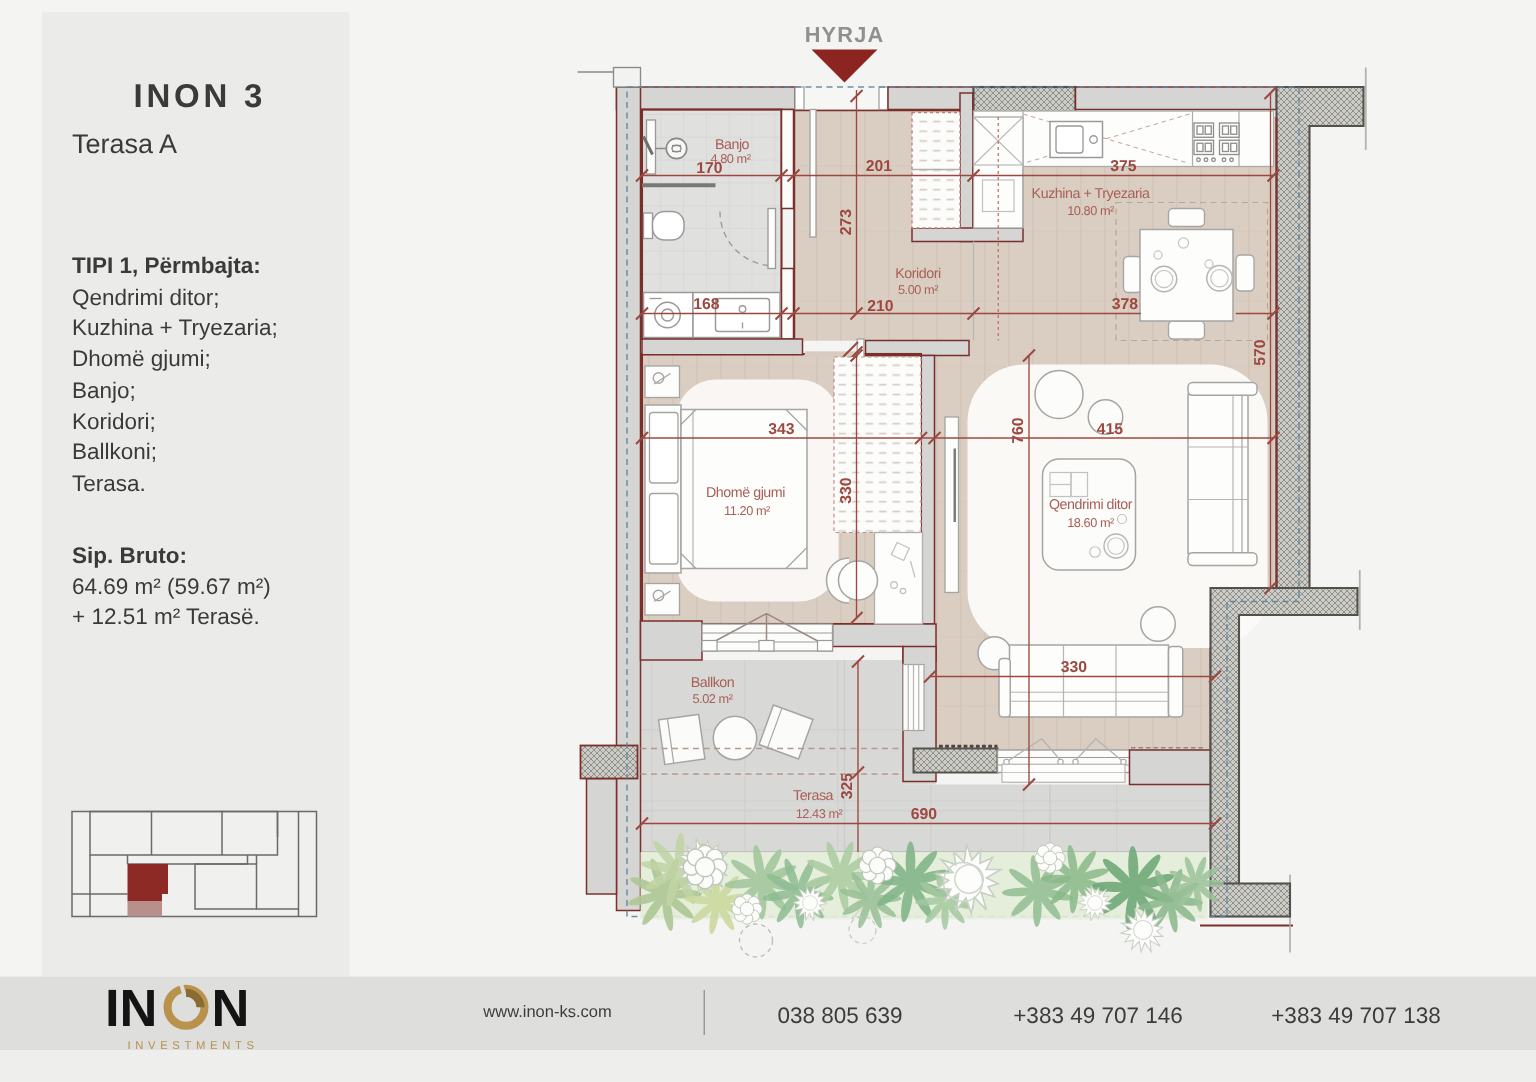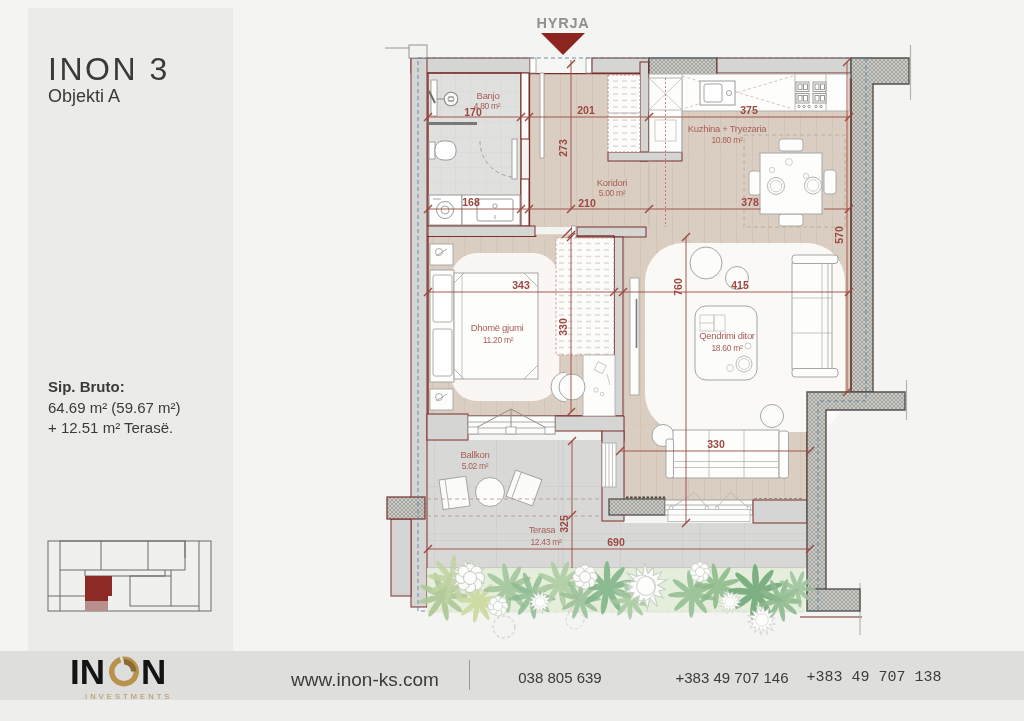--- a/index.html
+++ b/index.html
@@ -10,26 +10,36 @@
   #footer{position:absolute;left:0;top:651px;width:1024px;height:49px;background:#dededd;}
   #belowfooter{position:absolute;left:0;top:700px;width:1024px;height:21px;background:#eeeeed;}
   #plansvg{position:absolute;left:0;top:0;}
 </style>
 </head>
 <body>
 <div id="page">
 
   <div id="sidebar"></div>
 
-  <div class="sbtext" style="top:51px;font-size:32px;font-weight:normal;letter-spacing:2.5px;">INON 3</div>
-
-  <div class="sbtext" style="top:86px;font-size:18px;">Objekti A</div>
-
-
-  <div class="sbtext" style="top:361px;font-size:15px;line-height:20.7px;margin-top:16px;">
+  <div class="sbtext" style="top:51px;font-size:22px;font-weight:bold;letter-spacing:2.5px;margin-left:41px;">INON 3</div>
+
+  <div class="sbtext" style="top:86px;font-size:18px;">Terasa A</div>
+
+  <div class="sbtext" style="top:168px;font-size:15px;line-height:20.7px;">
+    <b>TIPI 1, Përmbajta:</b><br>
+    Qendrimi ditor;<br>
+    Kuzhina + Tryezaria;<br>
+    Dhomë gjumi;<br>
+    Banjo;<br>
+    Koridori;<br>
+    Ballkoni;<br>
+    Terasa.
+  </div>
+
+  <div class="sbtext" style="top:361px;font-size:15px;line-height:20.7px;">
     <b>Sip. Bruto:</b><br>
     64.69 m² (59.67 m²)<br>
     + 12.51 m² Terasë.
   </div>
 
   <svg style="position:absolute;left:44px;top:538px;" width="175" height="76" viewBox="0 0 175 76">
     <g fill="none" stroke="#6a6a68" stroke-width="1">
 
       <rect x="4" y="3" width="163" height="70" fill="#f0f0ef"></rect>
       <rect x="16" y="3" width="125" height="29"></rect>
@@ -57,29 +67,29 @@
 
   <svg style="position:absolute;left:70px;top:654px;" width="120" height="48" viewBox="0 0 120 48">
     <text x="0" y="30" font-family="Liberation Sans,sans-serif" font-size="35" font-weight="bold" fill="#141414">IN</text>
     <circle cx="54" cy="17.5" r="12.3" fill="none" stroke="#b9924c" stroke-width="5.4"></circle>
     <path d="M54 5.2 A12.3 12.3 0 0 1 66.3 17.5 L61 17.5 A 7 7 0 0 0 54 10.5 Z" fill="#8a6b33" stroke="none"></path>
     <rect x="50.6" y="2.2" width="2.6" height="7.5" fill="#dededd" transform="rotate(-16 52 6)"></rect>
     <text x="71" y="30" font-family="Liberation Sans,sans-serif" font-size="35" font-weight="bold" fill="#141414">N</text>
     <text x="15" y="45" font-family="Liberation Sans,sans-serif" font-size="7.5" fill="#b5914d" letter-spacing="3.1">INVESTMENTS</text>
   </svg>
 
-  <div style="position:absolute;left:280px;top:669px;width:170px;text-align:center;font-size:19px;color:#3d3c3a;">www.inon-ks.com</div>
+  <div style="position:absolute;left:280px;top:669px;width:170px;text-align:center;font-size:11px;color:#3d3c3a;">www.inon-ks.com</div>
 
   <div style="position:absolute;left:469px;top:660px;width:1px;height:30px;background:#9a9a98;"></div>
 
   <div style="position:absolute;left:480px;top:669px;width:160px;text-align:center;font-size:15px;color:#3d3c3a;">038 805 639</div>
 
   <div style="position:absolute;left:652px;top:669px;width:160px;text-align:center;font-size:15px;color:#3d3c3a;">+383 49 707 146</div>
 
-  <div style="position:absolute;left:794px;top:669px;width:160px;text-align:center;font-size:15px;color:#3d3c3a;font-family:Liberation Mono, monospace;">+383 49 707 138</div>
+  <div style="position:absolute;left:824px;top:669px;width:160px;text-align:center;font-size:15px;color:#3d3c3a;">+383 49 707 138</div>
 
   <svg id="plansvg" width="1024" height="721" viewBox="0 0 1024 721">
     <defs>
       <pattern id="wood" width="16" height="90" patternUnits="userSpaceOnUse">
         <rect width="16" height="90" fill="#dacec2"></rect>
         <line x1="0.5" y1="0" x2="0.5" y2="90" stroke="#c6b3a1" stroke-width="1" opacity="0.34"></line>
         <line x1="0" y1="20.5" x2="16" y2="20.5" stroke="#c9b5a0" stroke-width="1" opacity="0.18"></line>
         <line x1="0" y1="64.5" x2="16" y2="64.5" stroke="#c9b5a0" stroke-width="1" opacity="0.14"></line>
       </pattern>
       <pattern id="tile" width="15.2" height="15.2" patternUnits="userSpaceOnUse">

